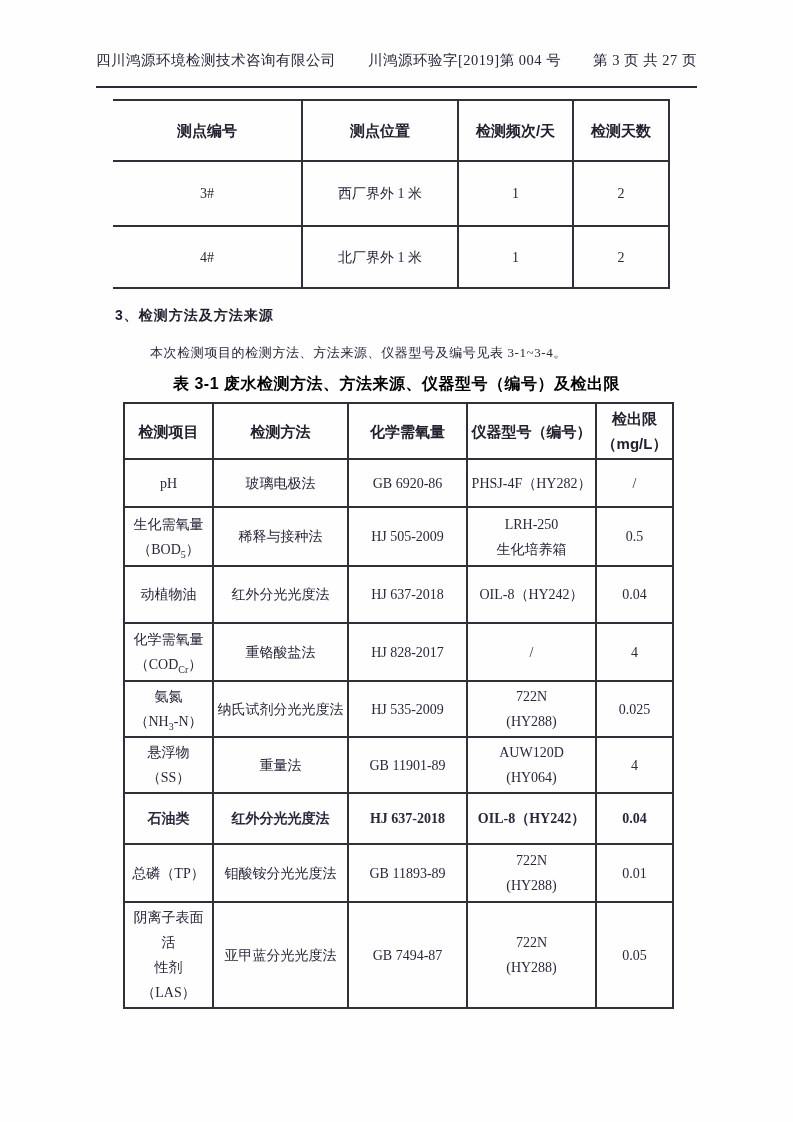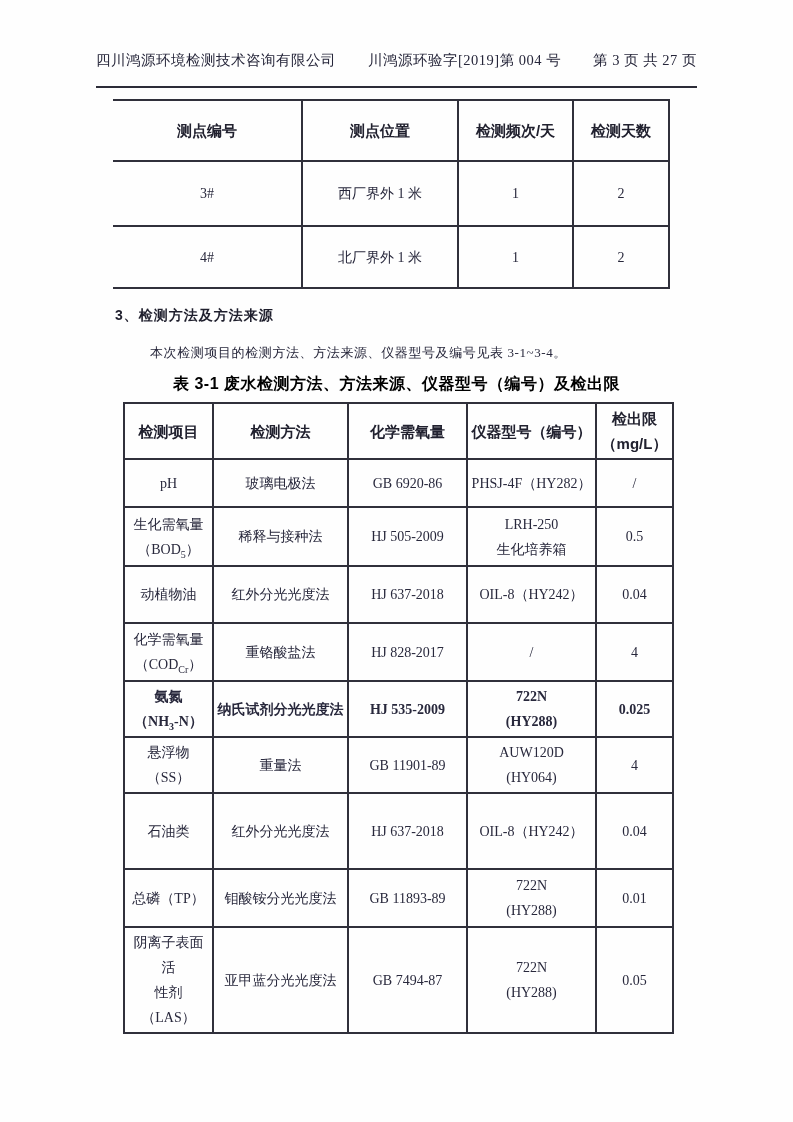--- a/index.html
+++ b/index.html
@@ -248,21 +248,21 @@
           <td>
             <span class="cell-line"><span>HJ 828-2017</span></span>
           </td>
           <td>
             <span class="cell-line"><span>/</span></span>
           </td>
           <td>
             <span class="cell-line"><span>4</span></span>
           </td>
         </tr>
-        <tr style="height: 45px; font-weight: bold;">
+        <tr style="height: 45px;">
           <td>
             <span class="cell-line"><span>氨氮</span></span>
             <span class="cell-line"><span>（NH</span><sub>3</sub><span>-N）</span></span>
           </td>
           <td>
             <span class="cell-line"><span>纳氏试剂分光光度法</span></span>
           </td>
           <td>
             <span class="cell-line"><span>HJ 535-2009</span></span>
           </td>
@@ -285,21 +285,21 @@
             <span class="cell-line"><span>GB 11901-89</span></span>
           </td>
           <td>
             <span class="cell-line"><span>AUW120D</span></span>
             <span class="cell-line"><span>(HY064)</span></span>
           </td>
           <td>
             <span class="cell-line"><span>4</span></span>
           </td>
         </tr>
-        <tr style="height: 76px;">
+        <tr style="height: 51px; font-weight: bold;">
           <td>
             <span class="cell-line"><span>石油类</span></span>
           </td>
           <td>
             <span class="cell-line"><span>红外分光光度法</span></span>
           </td>
           <td>
             <span class="cell-line"><span>HJ 637-2018</span></span>
           </td>
           <td>

